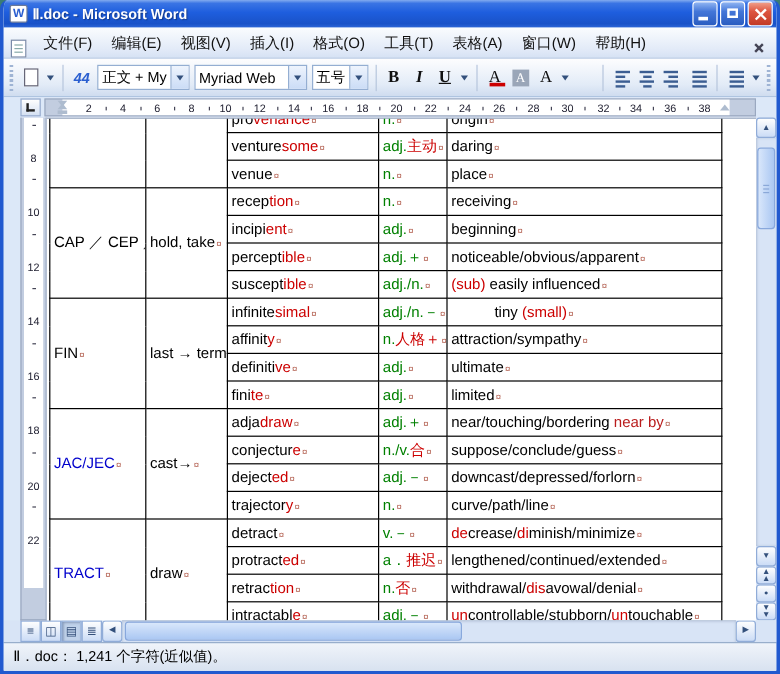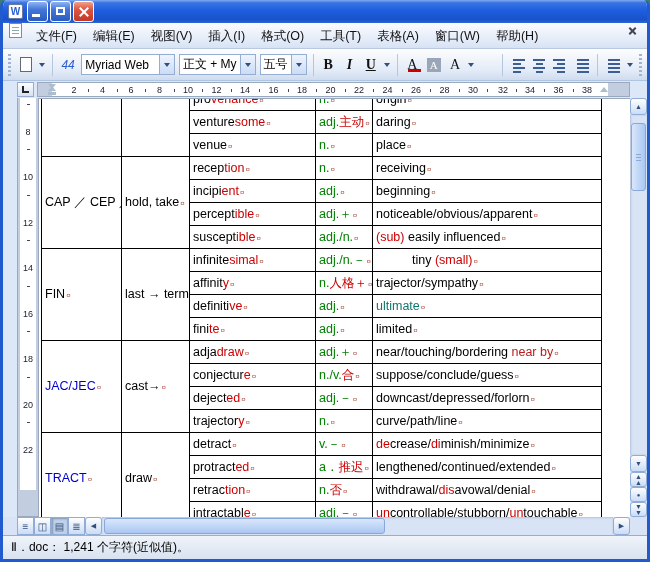--- a/index.html
+++ b/index.html
@@ -15,37 +15,37 @@
   .winbtns{display:flex;gap:2px;}
   .tbtn{width:21px;height:21px;border-radius:3px;border:1px solid #fff;position:relative;
     background:linear-gradient(180deg,#8fb4f2 0%,#4376d8 40%,#2a5cc0 100%);}
   .tbtn.close{background:linear-gradient(180deg,#f0a08a 0%,#dd5540 40%,#c23a26 100%);}
   .g-min{position:absolute;left:4px;bottom:4px;width:8px;height:3px;background:#fff;}
   .g-rest{position:absolute;left:5px;top:5px;width:9px;height:8px;border:2px solid #fff;}
   .g-x1,.g-x2{position:absolute;left:4px;top:9px;width:12px;height:2px;background:#fff;}
   .g-x1{transform:rotate(45deg);} .g-x2{transform:rotate(-45deg);}
   .g-x1.dark,.g-x2.dark{background:#445;width:9px;top:7px;left:3px;}
   
-  .menubar{flex:0 0 26px;display:flex;align-items:flex-start;background:linear-gradient(180deg,#fafcfe,#e3ebf8 70%,#d6e2f4);
+  .menubar{flex:0 0 26px;display:flex;align-items:flex-end;background:linear-gradient(180deg,#fafcfe,#e3ebf8 70%,#d6e2f4);
     border-bottom:1px solid #b9c9e2;padding:0 4px;}
   .doc-icon{width:13px;height:15px;background:#fff;border:1px solid #7a8aa8;margin:0 6px 0 2px;position:relative;}
   .doc-icon::after{content:"";position:absolute;left:2px;top:3px;width:7px;height:1px;background:#8aa;box-shadow:0 3px 0 #8aa,0 6px 0 #8aa;}
   .menu-items{display:flex;height:100%;align-items:center;flex:1;}
   .menu-item{padding:0 8px;font-size:12.5px;color:#111;line-height:24px;white-space:nowrap;}
   .menu-close{width:16px;height:16px;position:relative;margin-right:2px;}
   
   .toolbar{flex:0 0 32px;display:flex;align-items:center;background:linear-gradient(180deg,#fdfdfe,#e2ebf7 70%,#cfdcef);
     border-bottom:1px solid #aec4e0;padding:0 3px;gap:2px;}
   .grip{width:4px;height:22px;margin:0 2px;background:repeating-linear-gradient(180deg,#9fb4d4 0 2px,transparent 2px 4px);}
   .vsep{width:1px;height:22px;background:#b6c6dd;margin:0 3px;}
   .tbicon{width:23px;height:23px;border:1px solid transparent;border-radius:2px;display:flex;align-items:center;justify-content:center;position:relative;}
   .page{width:12px;height:15px;background:#fff;border:1px solid #667;box-shadow:inset 0 0 0 1px #fff;}
   .ddsmall{width:11px;height:23px;display:flex;align-items:center;justify-content:center;}
   .tri-d{width:0;height:0;border-left:3px solid transparent;border-right:3px solid transparent;border-top:4px solid #33507c;}
-  .blue44{color:#2b5fd0;font-weight:normal;font-style:italic;font-size:12px;}
+  .blue44{color:#2b5fd0;font-weight:bold;font-style:italic;font-size:12px;}
   .combo{height:21px;background:#fff;border:1px solid #94aed2;display:flex;align-items:center;font-size:12px;margin:0 1px;}
   .combo .val{flex:1;padding:0 3px;white-space:nowrap;overflow:hidden;}
   .combo .arrow{width:15px;height:100%;border-left:1px solid #94aed2;background:linear-gradient(180deg,#eef4fd,#cbdcf6);
     display:flex;align-items:center;justify-content:center;}
   .c-style{width:78px;} .c-font{width:108px;} .c-size{width:52px;}
   .fbtn{width:22px;height:22px;border:1px solid transparent;border-radius:2px;display:flex;align-items:center;justify-content:center;
     font-family:"Liberation Serif",serif;font-size:14px;color:#111;position:relative;}
   .fbtn .b{font-weight:bold;} .fbtn .i{font-style:italic;font-weight:bold;} .fbtn .u{text-decoration:underline;font-weight:bold;}
   .cbar{position:absolute;left:4px;bottom:3px;width:13px;height:3px;background:#c00;}
   .shade{background:#9aa6b8;color:#fff;width:14px;height:14px;display:flex;align-items:center;justify-content:center;font-size:11px;}
@@ -108,20 +108,21 @@
 </style>
 </head>
 <body>
 
 <div class="window">
 
   <div class="titlebar">
     <div class="app-icon">
         <span>W</span>
       </div>
+    <div class="title">Ⅱ.doc - Microsoft Word</div>
     <div class="winbtns">
       <div class="tbtn">
           <i class="g-min"></i>
         </div>
       <div class="tbtn">
           <i class="g-rest"></i>
         </div>
       <div class="tbtn close">
           <i class="g-x1"></i>
           <i class="g-x2"></i>
@@ -153,28 +154,28 @@
     <div class="tbicon">
         <div class="page"></div>
       </div>
     <div class="ddsmall">
         <i class="tri-d"></i>
       </div>
     <div class="vsep"></div>
     <div class="tbicon">
         <span class="blue44">44</span>
       </div>
-    <div class="combo c-font">
-      <span class="val">Myriad Web</span>
+    <div class="combo c-style">
+      <span class="val">正文 + My</span>
       <span class="arrow">
           <i class="tri-d"></i>
         </span>
     </div>
-    <div class="combo c-style">
-      <span class="val">正文 + My</span>
+    <div class="combo c-font">
+      <span class="val">Myriad Web</span>
       <span class="arrow">
           <i class="tri-d"></i>
         </span>
     </div>
     <div class="combo c-size">
       <span class="val">五号</span>
       <span class="arrow">
           <i class="tri-d"></i>
         </span>
     </div>
@@ -368,26 +369,26 @@
 →
 boundar
 y→limit</span></td>
               <td class="c-word"><span style="color: rgb(0, 0, 0);">infinite</span><span style="color: rgb(204, 0, 0);">simal</span><span class="eoc">¤</span></td>
               <td class="c-pos"><span style="color: rgb(0, 128, 0);">adj./n.－</span><span class="eoc">¤</span></td>
               <td class="c-def"><span style="color: rgb(0, 0, 0); margin-left: 36px;">tiny </span><span style="color: rgb(204, 0, 0);">(small)</span><span class="eoc">¤</span></td>
             </tr>
             <tr>
               <td class="c-word"><span style="color: rgb(0, 0, 0);">affinit</span><span style="color: rgb(204, 0, 0);">y</span><span class="eoc">¤</span></td>
               <td class="c-pos"><span style="color: rgb(0, 128, 0);">n.</span><span style="color: rgb(204, 0, 0);">人格＋</span><span class="eoc">¤</span></td>
-              <td class="c-def"><span style="color: rgb(0, 0, 0);">trajector/sympathy</span><span class="eoc">¤</span></td>
+              <td class="c-def"><span style="color: rgb(0, 0, 0);">attraction/sympathy</span><span class="eoc">¤</span></td>
             </tr>
             <tr>
               <td class="c-word"><span style="color: rgb(0, 0, 0);">definiti</span><span style="color: rgb(204, 0, 0);">ve</span><span class="eoc">¤</span></td>
               <td class="c-pos"><span style="color: rgb(0, 128, 0);">adj.</span><span class="eoc">¤</span></td>
-              <td class="c-def"><span style="color: #0f766e;">ultimate</span><span class="eoc">¤</span></td>
+              <td class="c-def"><span style="color: #000000;">ultimate</span><span class="eoc">¤</span></td>
             </tr>
             <tr>
               <td class="c-word"><span style="color: rgb(0, 0, 0);">fini</span><span style="color: rgb(204, 0, 0);">te</span><span class="eoc">¤</span></td>
               <td class="c-pos"><span style="color: rgb(0, 128, 0);">adj.</span><span class="eoc">¤</span></td>
               <td class="c-def"><span style="color: rgb(0, 0, 0);">limited</span><span class="eoc">¤</span></td>
             </tr>
             <tr>
               <td class="c-root" rowspan="4"><span style="color: rgb(0, 0, 204);">JAC/JEC</span><span class="eoc">¤</span></td>
               <td class="c-mean" rowspan="4"><span style="color: rgb(0, 0, 0);">cast→</span><span class="eoc">¤</span></td>
               <td class="c-word"><span style="color: rgb(0, 0, 0);">adja</span><span style="color: rgb(204, 0, 0);">draw</span><span class="eoc">¤</span></td>

